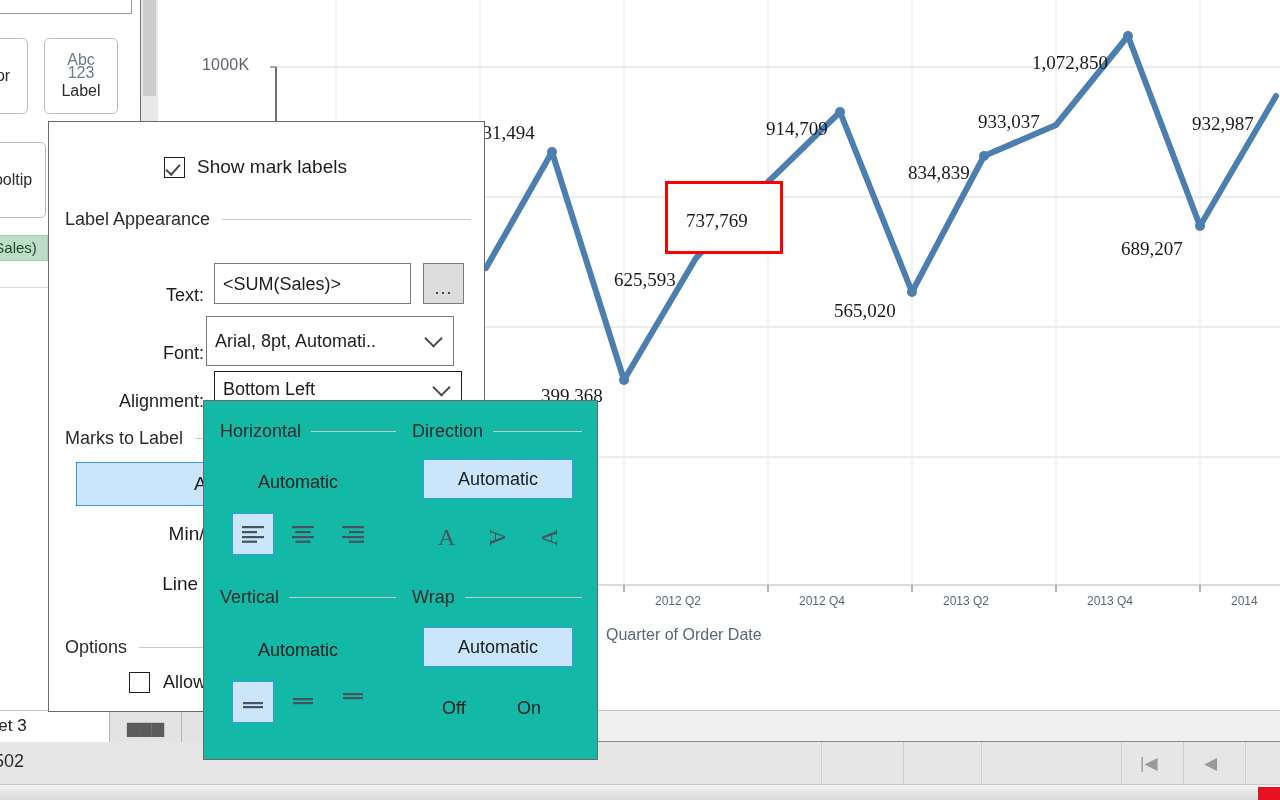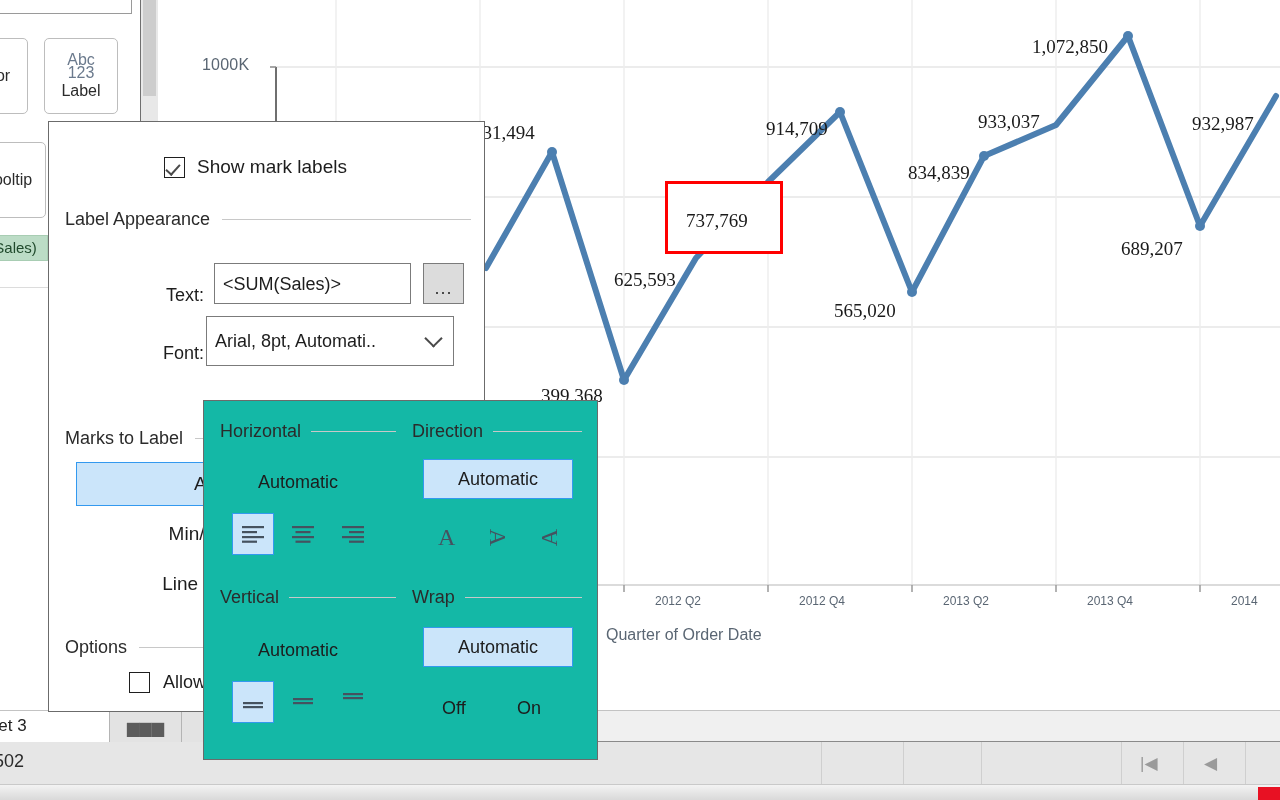--- a/index.html
+++ b/index.html
@@ -458,21 +458,21 @@
 
     <div class="axis-y-label">1000K</div>
 
     <div class="dlabel" style="left:315px; top:122px;">531,494</div>
     <div class="dlabel" style="left:383px; top:385px;">399,368</div>
     <div class="dlabel" style="left:456px; top:269px;">625,593</div>
     <div class="dlabel" style="left:608px; top:118px;">914,709</div>
     <div class="dlabel" style="left:676px; top:300px;">565,020</div>
     <div class="dlabel" style="left:750px; top:162px;">834,839</div>
     <div class="dlabel" style="left:820px; top:111px;">933,037</div>
-    <div class="dlabel" style="left:874px; top:36px;">1,072,850</div>
+    <div class="dlabel" style="left:874px; top:52px;">1,072,850</div>
     <div class="dlabel" style="left:963px; top:238px;">689,207</div>
     <div class="dlabel" style="left:1034px; top:113px;">932,987</div>
 
     <div class="highlight-box">
       <div class="inner-label">737,769</div>
     </div>
 
     <div class="xtick" style="left:497px;">2012 Q2</div>
     <div class="xtick" style="left:641px;">2012 Q4</div>
     <div class="xtick" style="left:785px;">2013 Q2</div>
@@ -559,20 +559,27 @@
     </div>
 
     <div class="ld-row" style="left:16px; top:194px; width:406px;">
       <span class="lbl" style="width:139px;">Font:</span>
       <span class="combo" style="width:248px; height:50px; margin-left:2px;">
         <span>Arial, 8pt, Automati..</span>
         <span class="chev"></span>
       </span>
     </div>
 
+    <div class="ld-row" style="left:16px; top:245px; width:406px;">
+      <span class="lbl" style="width:139px;">Alignment:</span>
+      <span class="combo focused" style="width:248px; height:38px; margin-left:10px;">
+        <span>Bottom Left</span>
+        <span class="chev"></span>
+      </span>
+    </div>
 
     <div class="section-head" style="left:16px; top:306px; width:406px;">
       <span>Marks to Label</span>
       <span class="rule" style="flex:1;"></span>
     </div>
 
     <div class="opt-btn sel" style="left:27px; top:340px; width:257px; height:44px;">All</div>
     <div class="opt-btn" style="left:27px; top:392px; width:257px; height:40px;">Min/Max</div>
     <div class="opt-btn" style="left:27px; top:442px; width:257px; height:40px;">Line Ends</div>
 

